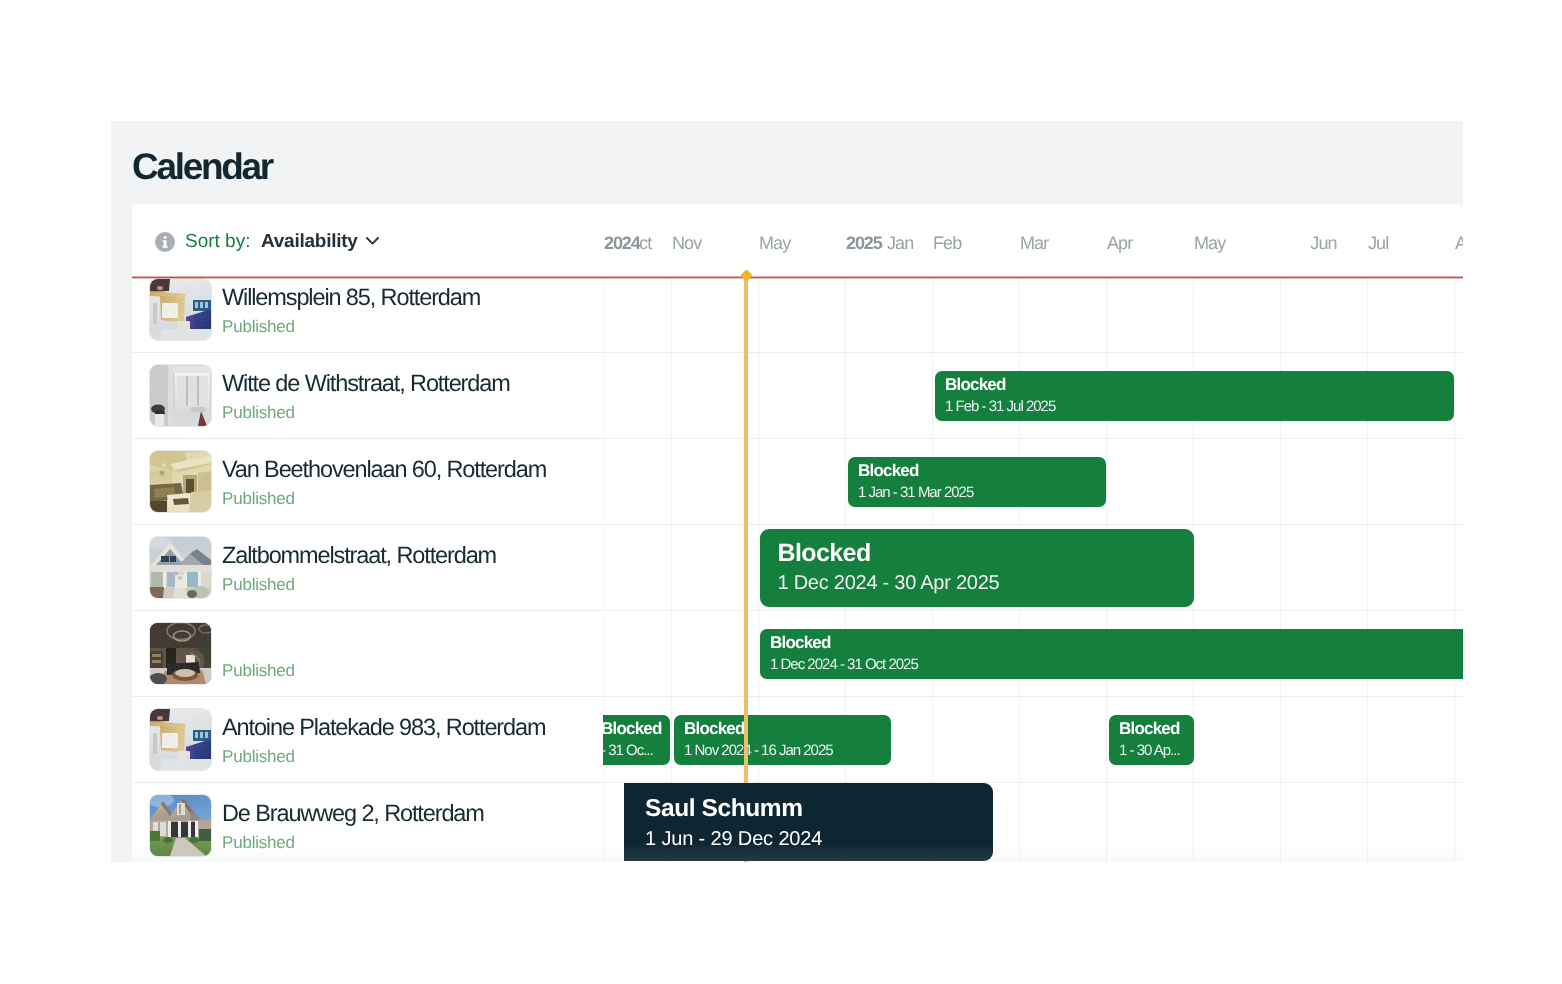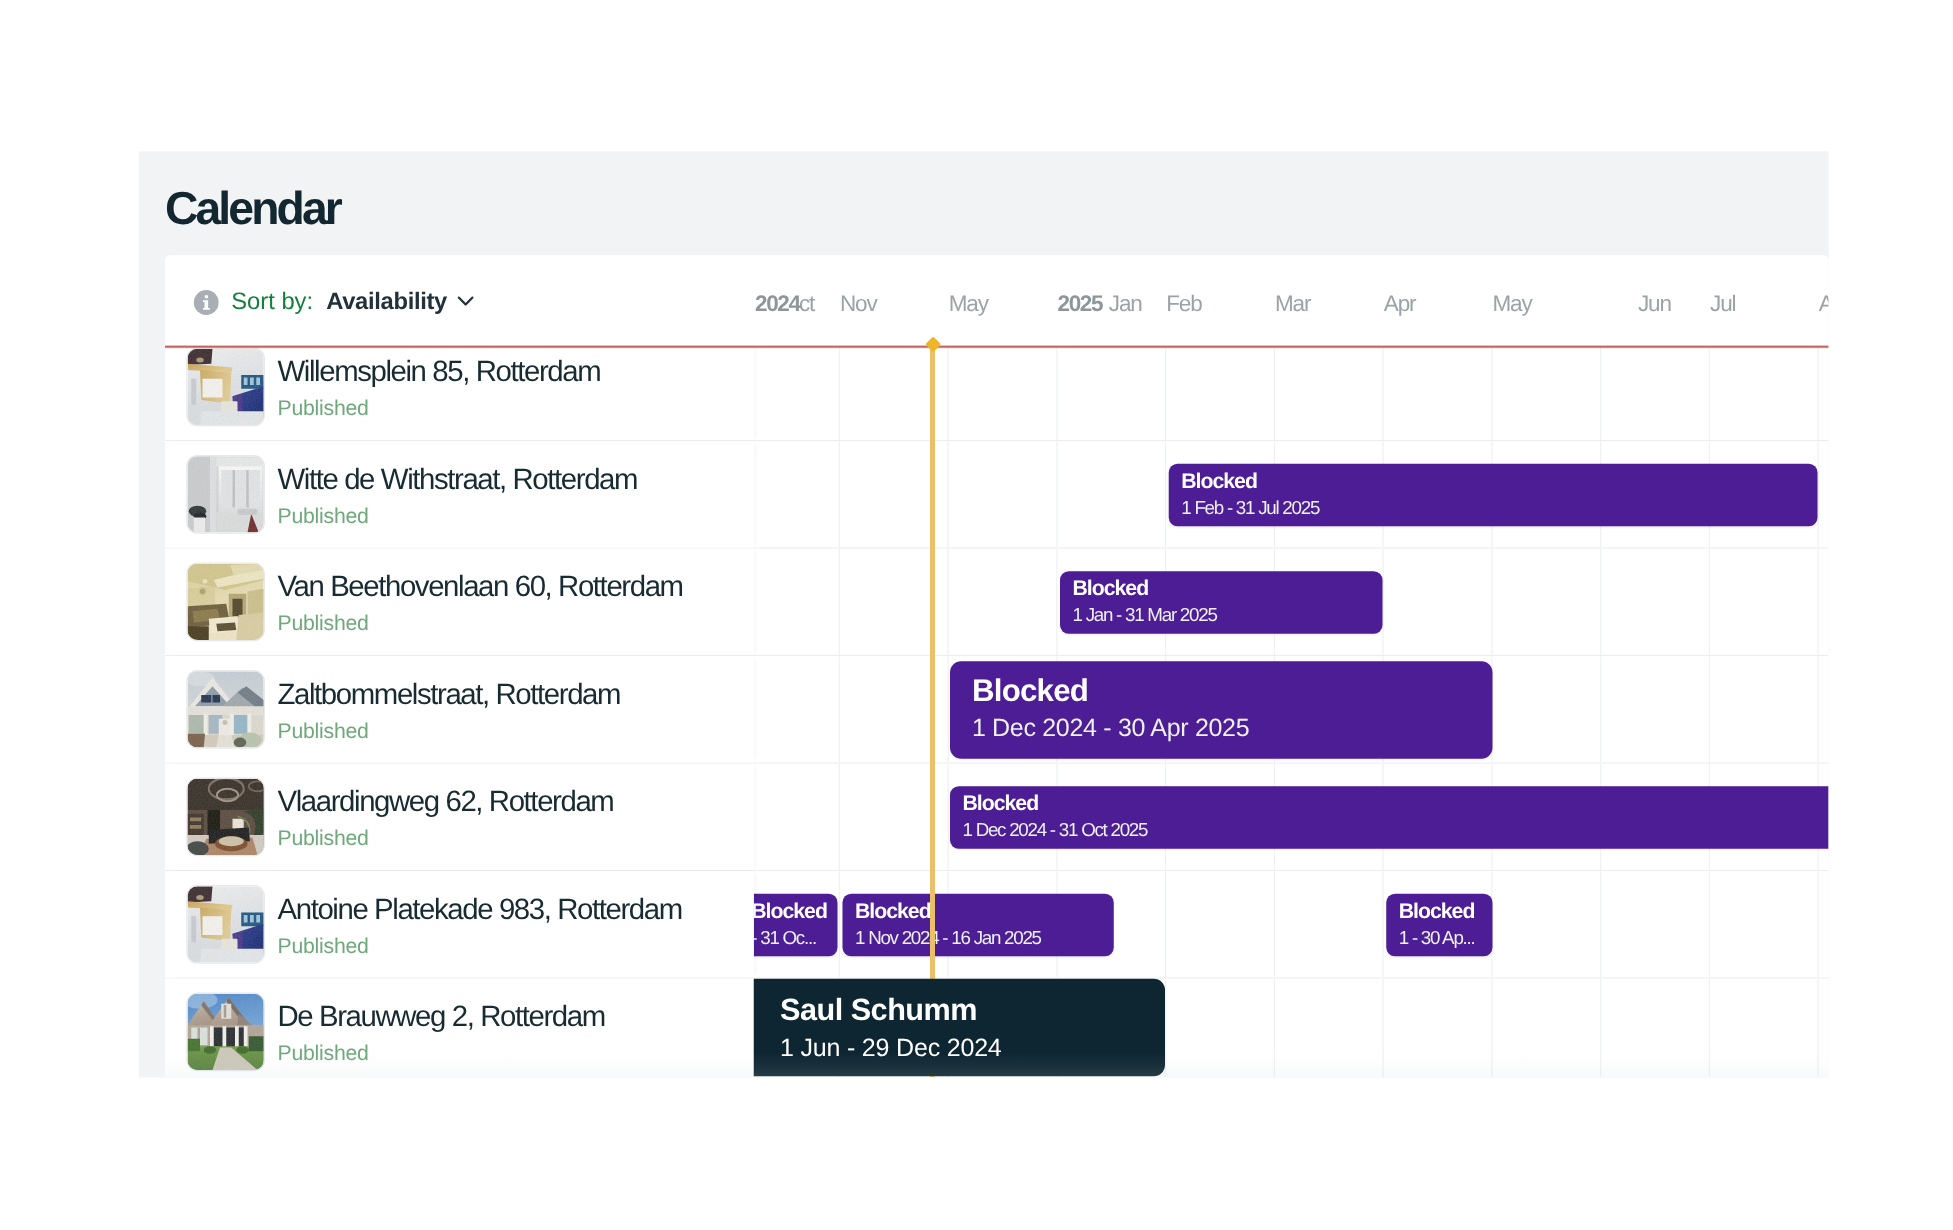--- a/index.html
+++ b/index.html
@@ -59,41 +59,41 @@
   .thumb svg{display:block;width:61px;height:61px;}
   .prop-name{position:absolute;left:90px;top:17px;font-size:23.5px;color:#192b32;white-space:nowrap;letter-spacing:-1.12px;}
   .prop-status{position:absolute;left:90px;top:50px;font-size:17px;color:#6fa97b;white-space:nowrap;letter-spacing:-0.2px;}
 
   .row-right{position:absolute;left:471px;top:0;width:860px;height:85px;overflow:hidden;}
 
   
   .gridline{position:absolute;top:0;width:1px;height:100%;background:#f0f1f2;}
 
   
-  .bar{position:absolute;background:#4c1d95;border-radius:7px;overflow:hidden;
+  .bar{position:absolute;background:#15803d;border-radius:7px;overflow:hidden;
        box-shadow:0 1px 2px rgba(17,32,38,.07);}
   .bar .bar-title{position:absolute;left:10px;top:5px;font-size:17px;font-weight:bold;color:#fff;
                   white-space:nowrap;letter-spacing:-0.8px;line-height:18px;}
   .bar .bar-range{position:absolute;left:10px;top:28px;font-size:15px;color:#eef1f2;
                   white-space:nowrap;letter-spacing:-1.0px;line-height:16px;}
   .bar.big{border-radius:9px;}
   .bar.big .bar-title{left:17.5px;top:11px;font-size:25px;line-height:26px;letter-spacing:-0.6px;}
   .bar.big .bar-range{left:17.5px;top:44px;font-size:20px;line-height:21px;letter-spacing:-0.25px;}
 
   
   .today-line{position:absolute;left:612px;top:0;width:4px;height:585px;background:#ebc068;z-index:25;}
   .today-diamond{position:absolute;left:631px;top:150px;width:9px;height:9px;background:#f0b429;
                  transform:rotate(45deg);border-radius:1.5px;z-index:45;}
 
   
   .bottom-fade{position:absolute;left:0;bottom:0;width:1331px;height:20px;z-index:70;pointer-events:none;
                background:linear-gradient(to bottom, rgba(210,216,220,0) 0%, rgba(205,212,217,.07) 60%, rgba(200,208,214,.13) 100%);}
 
   
-  .tooltip{position:absolute;left:471px;top:579px;width:329px;height:78px;background:#0e2632;
+  .tooltip{position:absolute;left:492px;top:579px;width:369px;height:78px;background:#0e2632;
            border-radius:0 9px 9px 0;z-index:60;}
   .tooltip .tt-title{position:absolute;left:21px;top:13px;font-size:24.5px;font-weight:bold;color:#fff;
                      white-space:nowrap;letter-spacing:-0.4px;line-height:26px;}
   .tooltip .tt-range{position:absolute;left:21px;top:45px;font-size:20px;color:#fff;
                      white-space:nowrap;letter-spacing:-0.15px;line-height:22px;}
 </style>
 </head>
 <body>
 
 <svg width="0" height="0" style="position:absolute" aria-hidden="true">
@@ -431,21 +431,20 @@
                       <path d="M0 45 H61 V61 H0 Z" fill="#d2ccc3"></path>
                       <path d="M15 48 L52 47 L56 61 L9 61 Z" fill="#a06e45" opacity=".75"></path>
                       <path d="M17 41 L49 39 L50 50 L17 52 Z" fill="#1d1c1e"></path>
                       <ellipse cx="35" cy="52" rx="13" ry="6" fill="#7e4c2a"></ellipse>
                       <ellipse cx="35" cy="50" rx="10" ry="4" fill="#cfc3a8"></ellipse>
                       <ellipse cx="8" cy="56" rx="9" ry="6" fill="#3f443f"></ellipse>
                     </g>
                     <rect width="61" height="61" filter="url(#tnoise)" opacity=".20"></rect>
                   </svg>
                 </div>
-                <div class="prop-name">Vlaardingweg 62, Rotterdam</div>
                 <div class="prop-status">Published</div>
               </div>
               <div class="row-right">
                 <div class="gridline" style="left: 68px;"></div>
                 <div class="gridline" style="left: 155px;"></div>
                 <div class="gridline" style="left: 242px;"></div>
                 <div class="gridline" style="left: 329px;"></div>
                 <div class="gridline" style="left: 416px;"></div>
                 <div class="gridline" style="left: 503px;"></div>
                 <div class="gridline" style="left: 590px;"></div>

